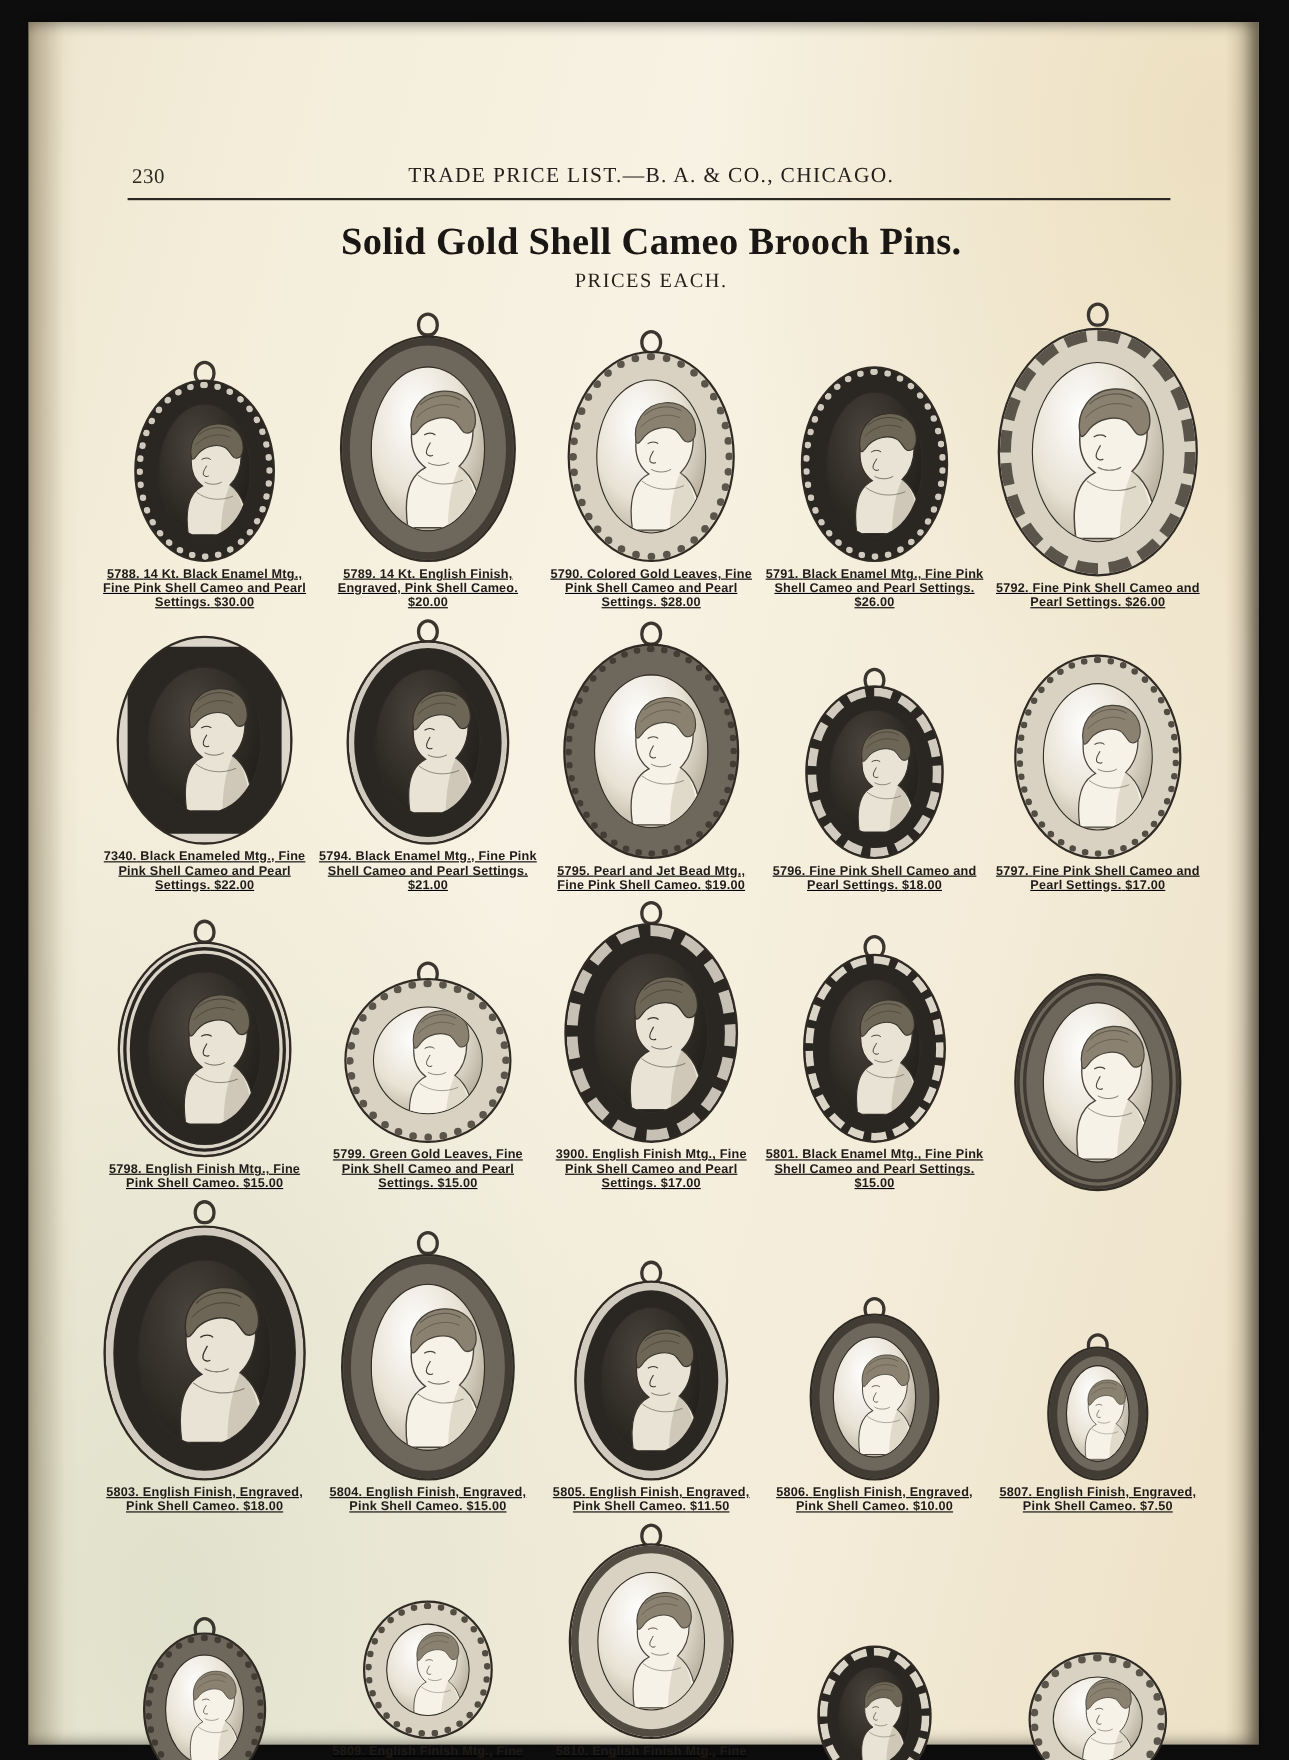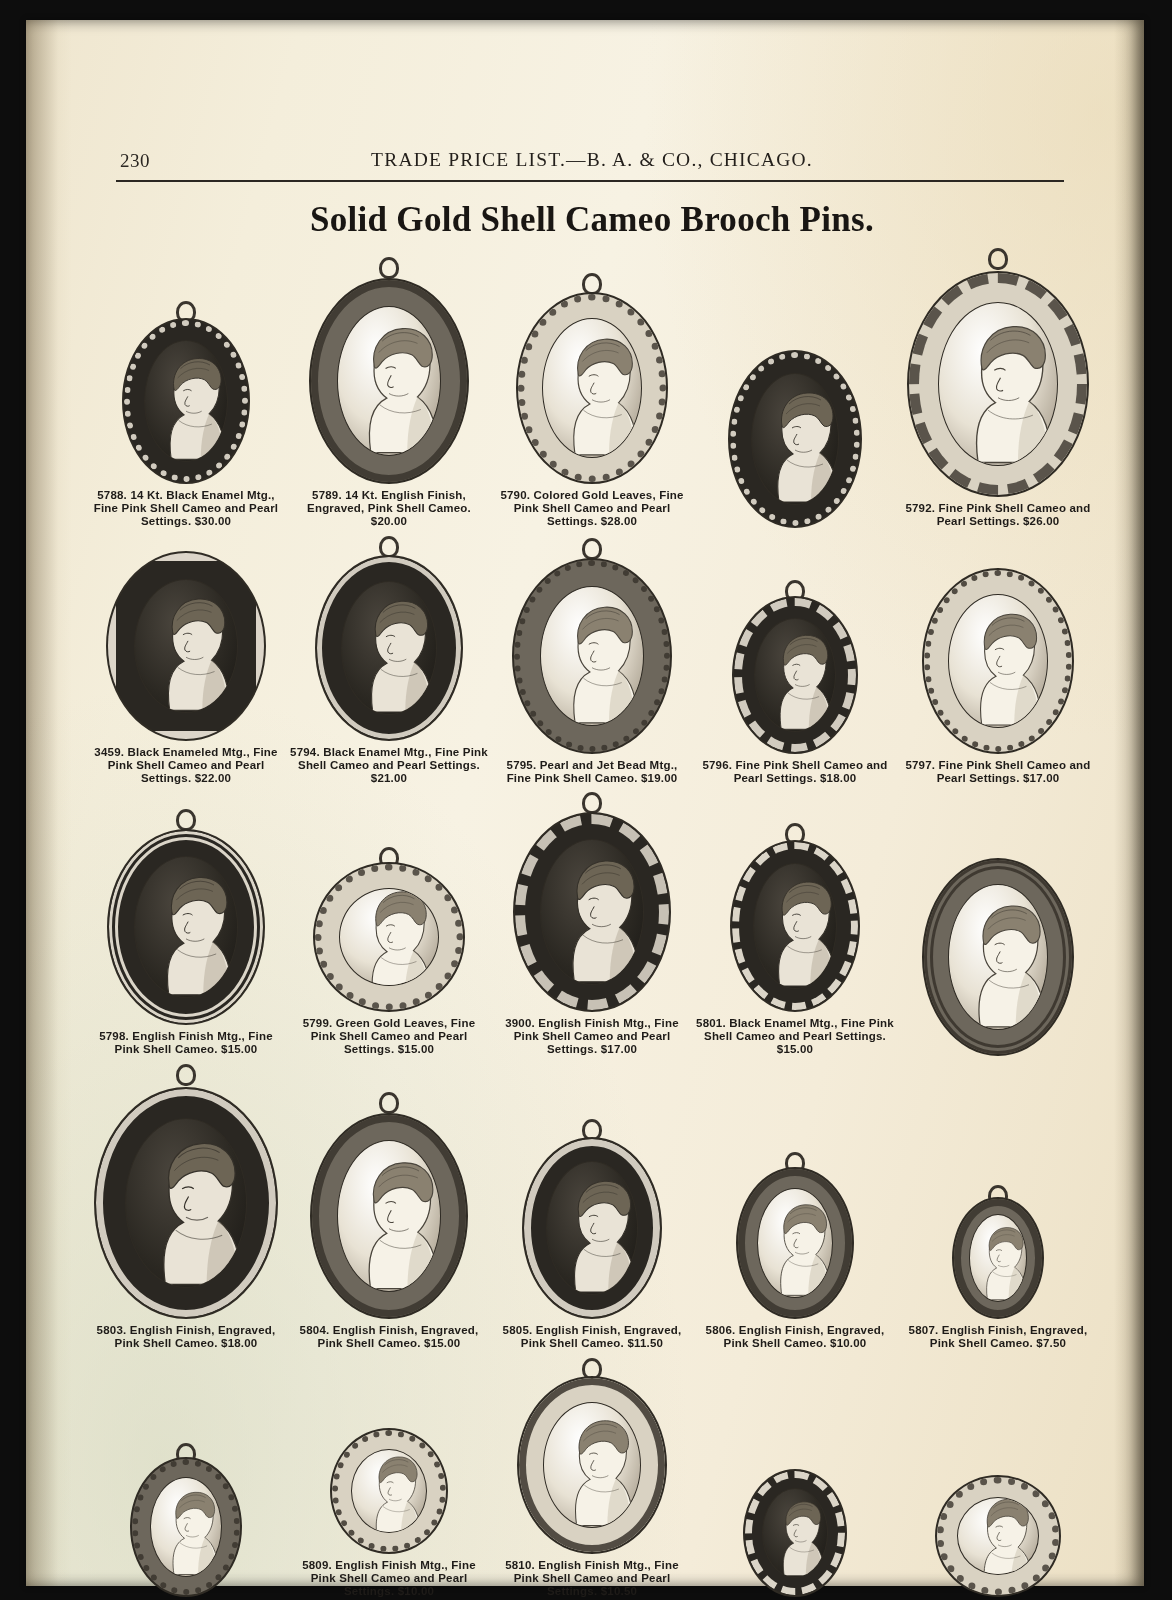--- a/index.html
+++ b/index.html
@@ -97,20 +97,21 @@
     align-items: flex-end;
     justify-content: space-between;
     margin-top: 8px;
   }
   .cell {
     display: flex;
     flex-direction: column;
     align-items: center;
     justify-content: flex-start;
     width: 200px;
+    text-decoration: underline;
   }
   .art {
     display: flex;
     align-items: flex-end;
     justify-content: center;
   }
   .caption {
     text-align: center;
     font-family: "Liberation Sans", sans-serif;
     font-size: 11.5px;
@@ -181,20 +182,21 @@
   <div class="sheet">
     <div class="content">
 
       <div class="runhead">
         <div class="page-number">230</div>
         <div class="runhead-title">TRADE PRICE LIST.—B. A. &amp; CO., CHICAGO.</div>
       </div>
       <div class="rule"></div>
 
       <div class="page-title">Solid Gold Shell Cameo Brooch Pins.</div>
+      <div class="page-subtitle">PRICES EACH.</div>
 
       <div id="catalog-grid">
           <div class="grid-row">
     <div class="cell">
       <div class="art">
 
   <div class="cameo" style="width:128px;height:166px;margin-top:17px">
     <div class="bail" style="top:-17px"></div>
     <div class="frame " style="width:128px;height:166px;border:2px solid #2f2b24">
       <div class="rim-beads" style="border:6px dotted #efe9db;opacity:.85"></div>
@@ -322,20 +324,25 @@
       <path d="M47 54 C50 52 54 52 56 54" fill="none" stroke="#35312a" stroke-width="0.9"></path>
       <path d="M50 76 C55 79 62 79 67 76" fill="none" stroke="#35312a" stroke-width="0.8" opacity="0.7"></path>
       <path d="M42 86 C52 94 66 95 78 90" fill="none" stroke="#35312a" stroke-width="0.8" opacity="0.55"></path>
     </g>
   </svg>
                       </div>
       </div>
     </div>
   </div>
       </div>
+      <div class="caption">
+        <span>5791.</span>
+        <span>Black Enamel Mtg., Fine Pink Shell Cameo and Pearl Settings.</span>
+        <span class="price">$26.00</span>
+      </div>
     </div>
     <div class="cell">
       <div class="art">
 
   <div class="cameo" style="width:182px;height:226px;margin-top:23px">
     <div class="bail" style="top:-23px"></div>
     <div class="frame light" style="width:182px;height:226px;border:2px solid #2f2b24">
       <div class="rim-beads" style="border:10px dashed #3a352d;opacity:.8"></div>
       <div class="oval-bg " style="left:29px;top:29px;right:29px;bottom:29px;border:1.5px solid #2f2b24">
         <div class="bust">
@@ -392,21 +399,21 @@
       <path d="M50 76 C55 79 62 79 67 76" fill="none" stroke="#35312a" stroke-width="0.8" opacity="0.7"></path>
       <path d="M42 86 C52 94 66 95 78 90" fill="none" stroke="#35312a" stroke-width="0.8" opacity="0.55"></path>
     </g>
   </svg>
                       </div>
       </div>
     </div>
   </div>
       </div>
       <div class="caption">
-        <span>3459.</span>
+        <span>7340.</span>
         <span>Black Enameled Mtg., Fine Pink Shell Cameo and Pearl Settings.</span>
         <span class="price">$22.00</span>
       </div>
     </div>
     <div class="cell">
       <div class="art">
 
   <div class="cameo" style="width:148px;height:186px;margin-top:19px">
     <div class="bail" style="top:-19px"></div>
     <div class="frame " style="width:148px;height:186px;border:2px solid #2f2b24">

